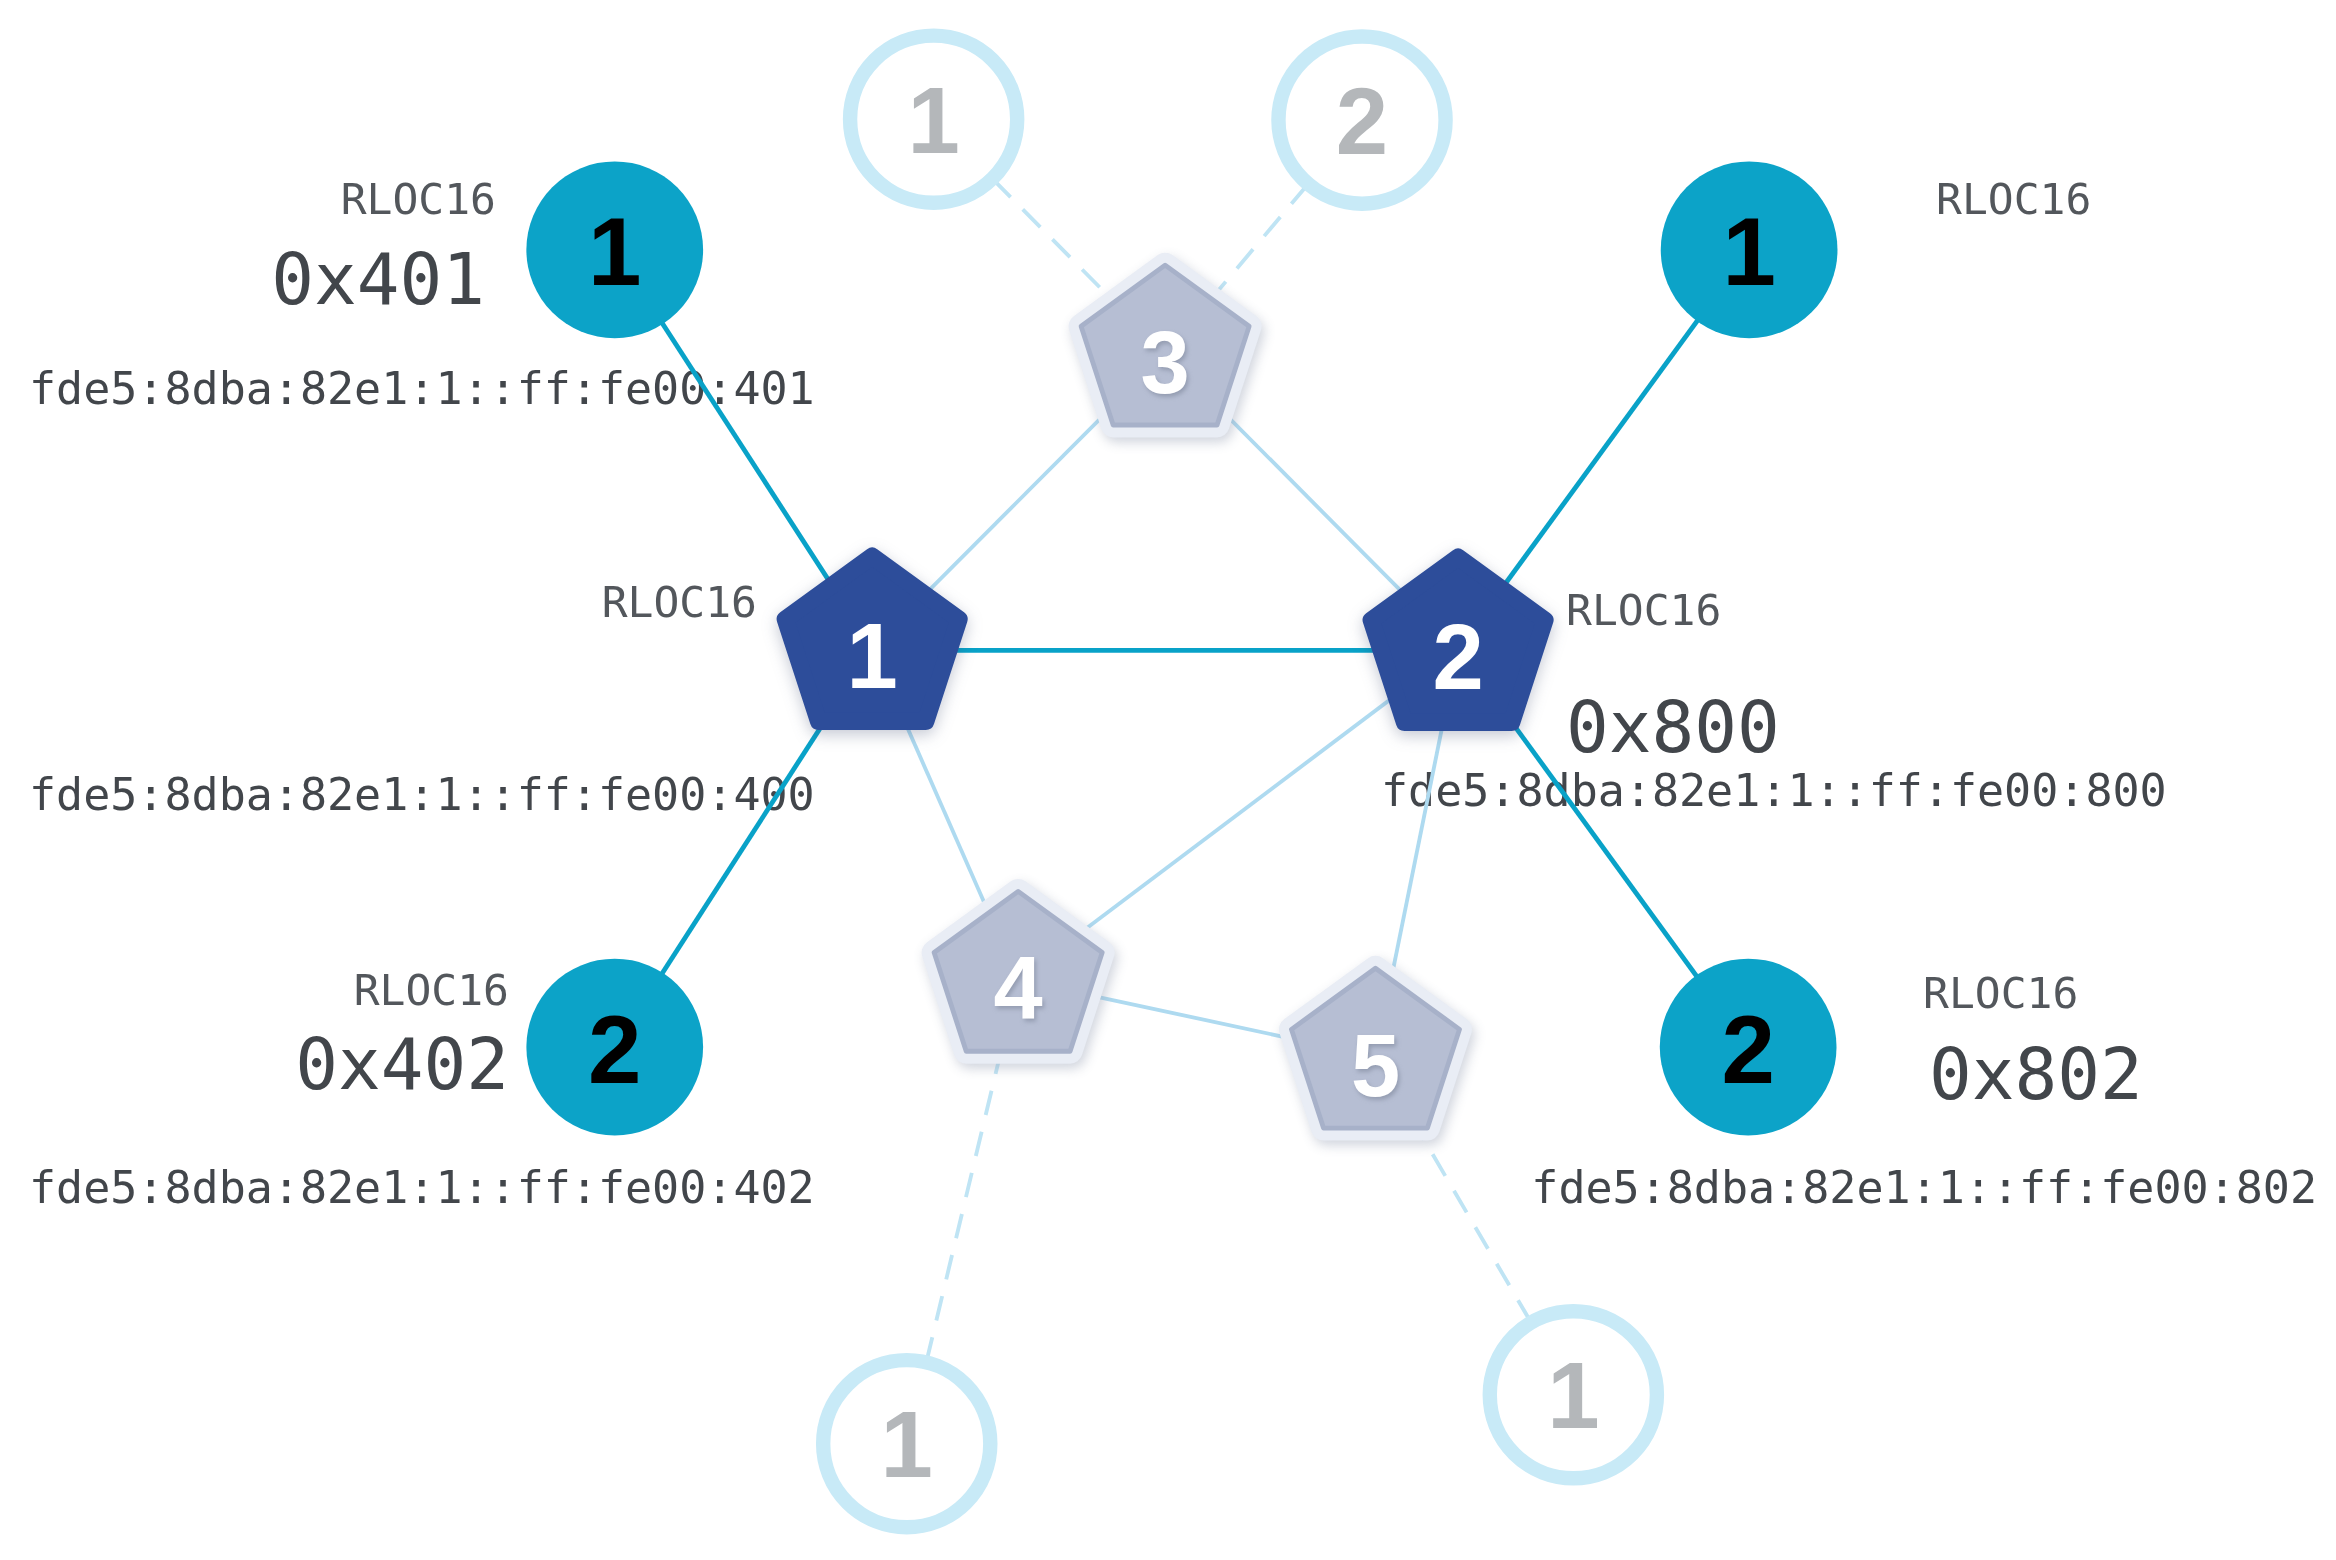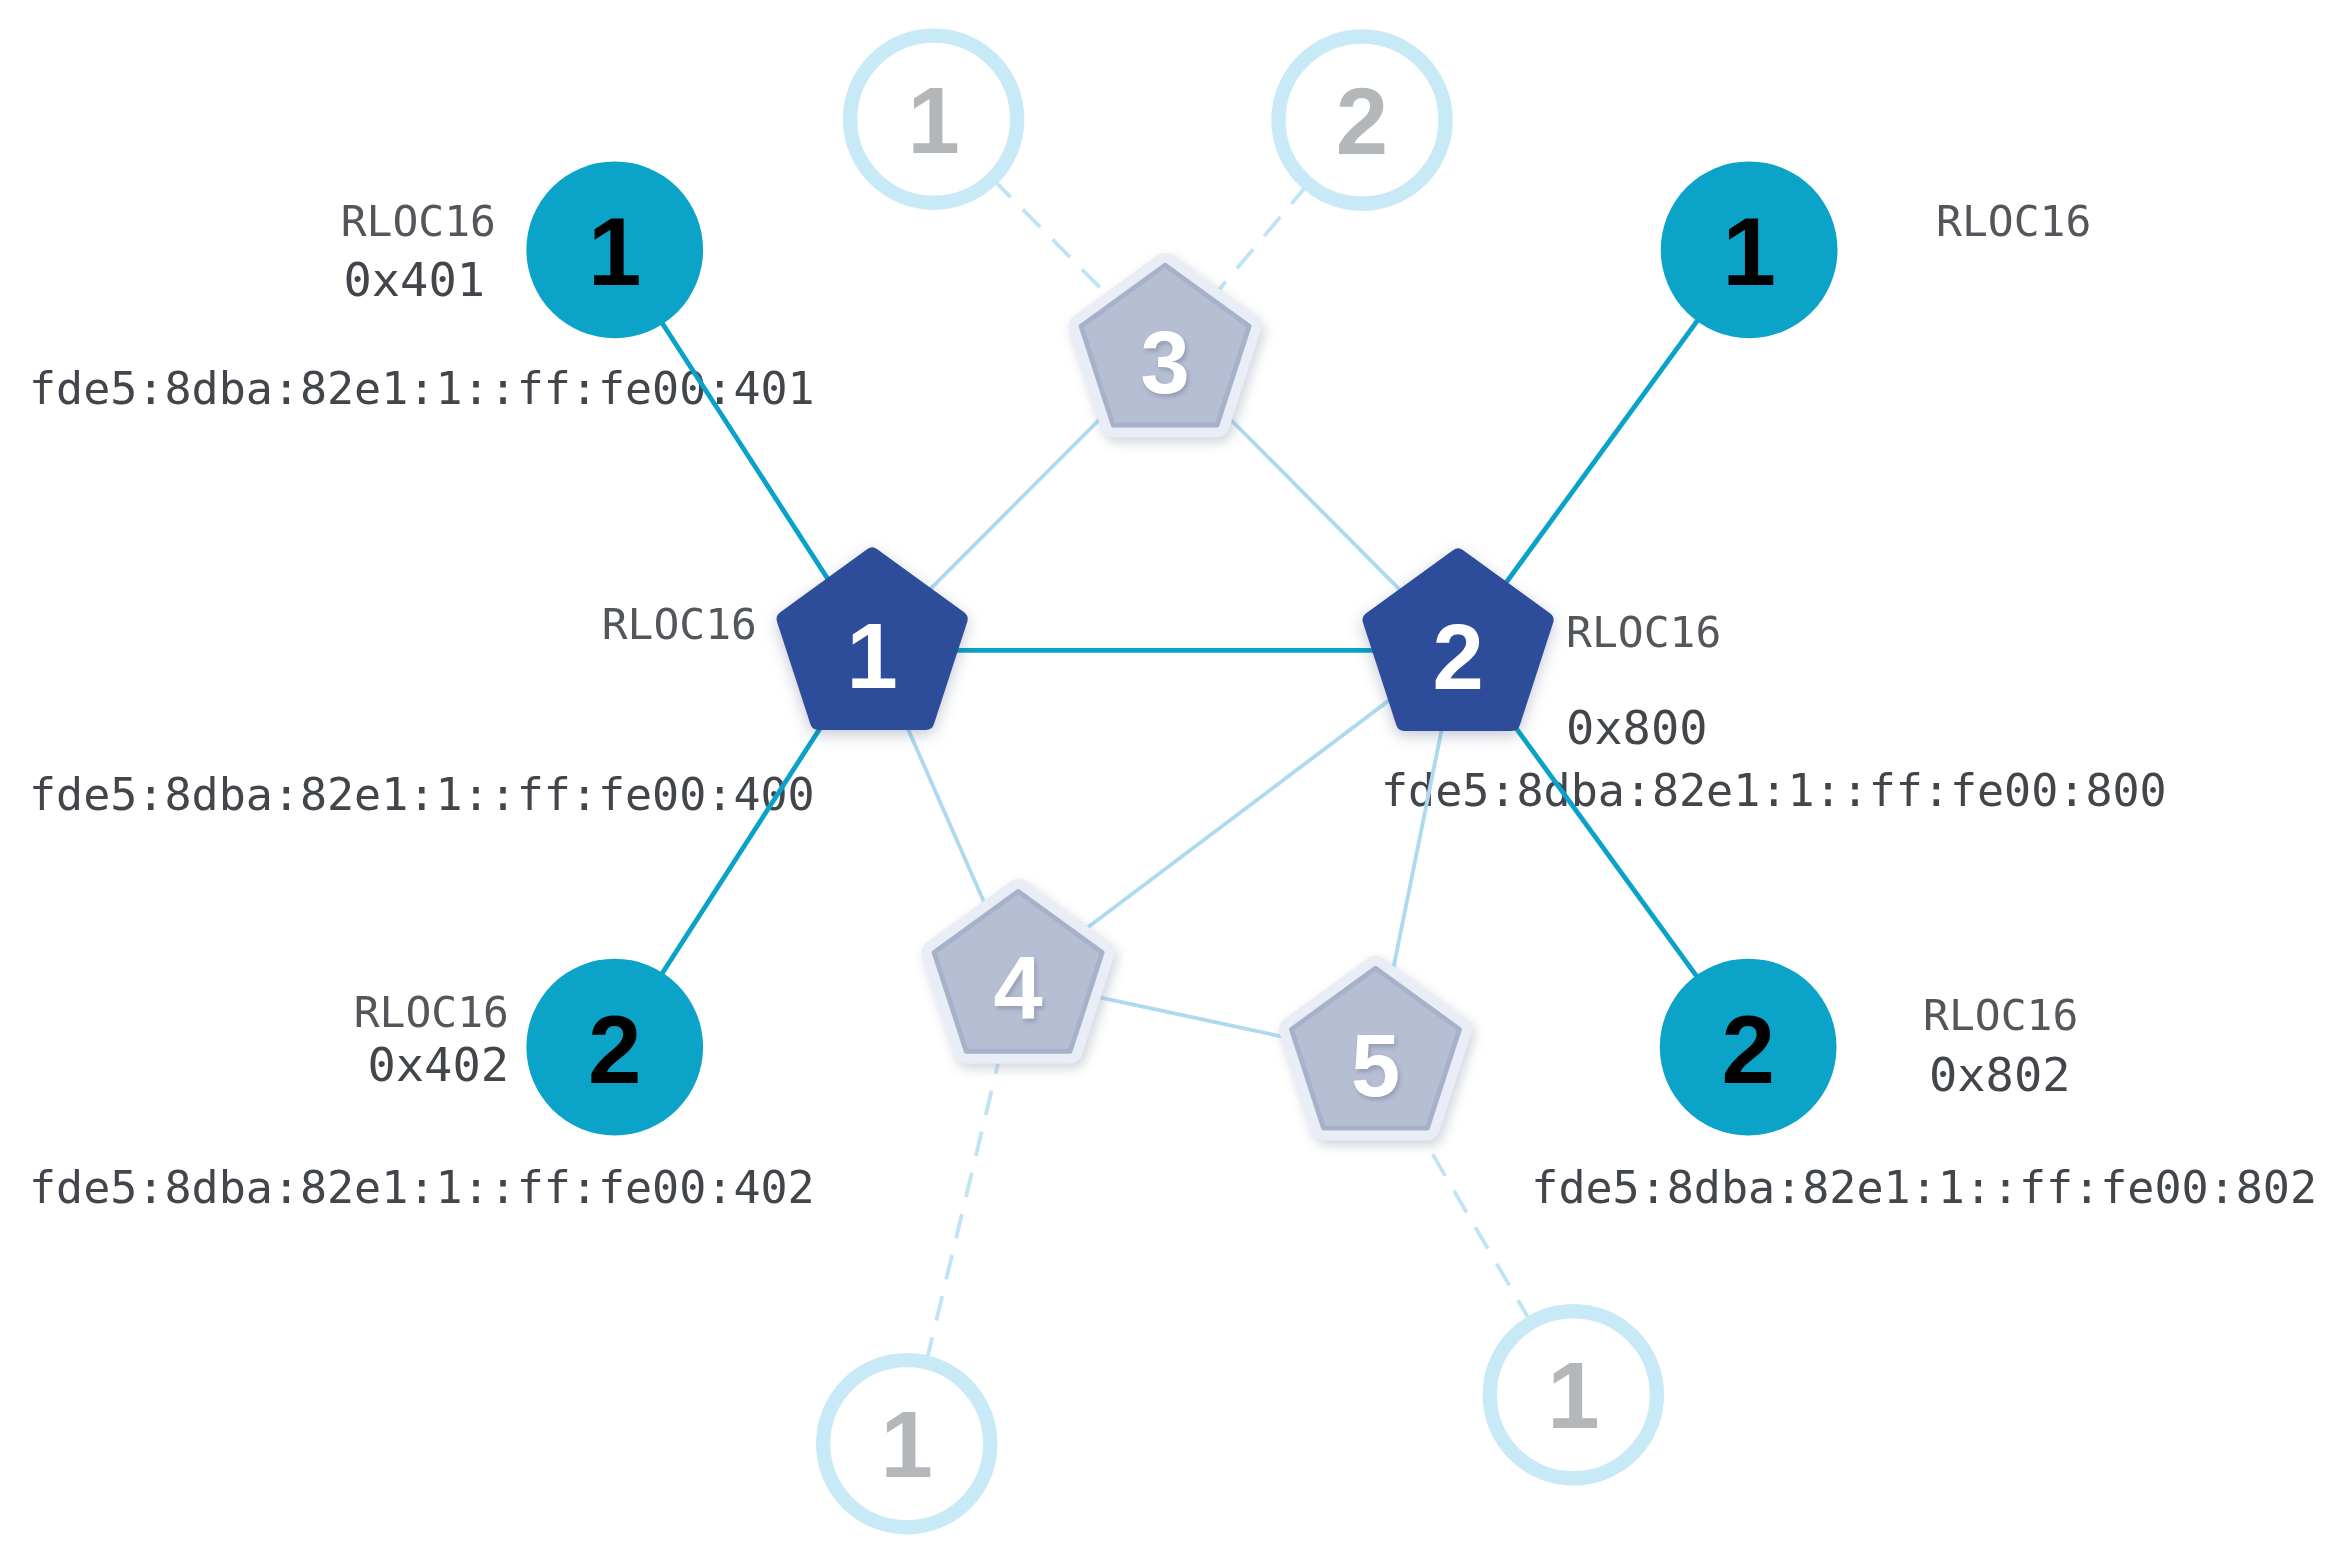--- a/index.html
+++ b/index.html
@@ -12,24 +12,23 @@
   }
   .lbl{
     position:absolute;
     white-space:nowrap;
     line-height:1;
     transform:translateY(-50%);
   }
   .lbl.rloc{
     font-size:43px;
     color:var(--text-secondary,#53575c);
-    margin-top:22px;
   }
   .lbl.hex{
-    font-size:47px;
+    font-size:71px;
     color:var(--text-primary,#42464b);
   }
   .lbl.addr{
     font-size:45px;
     color:var(--text-primary,#42464b);
   }
   svg.net{
     position:absolute;
     left:0;top:0;
     width:2336px;height:1560px;

